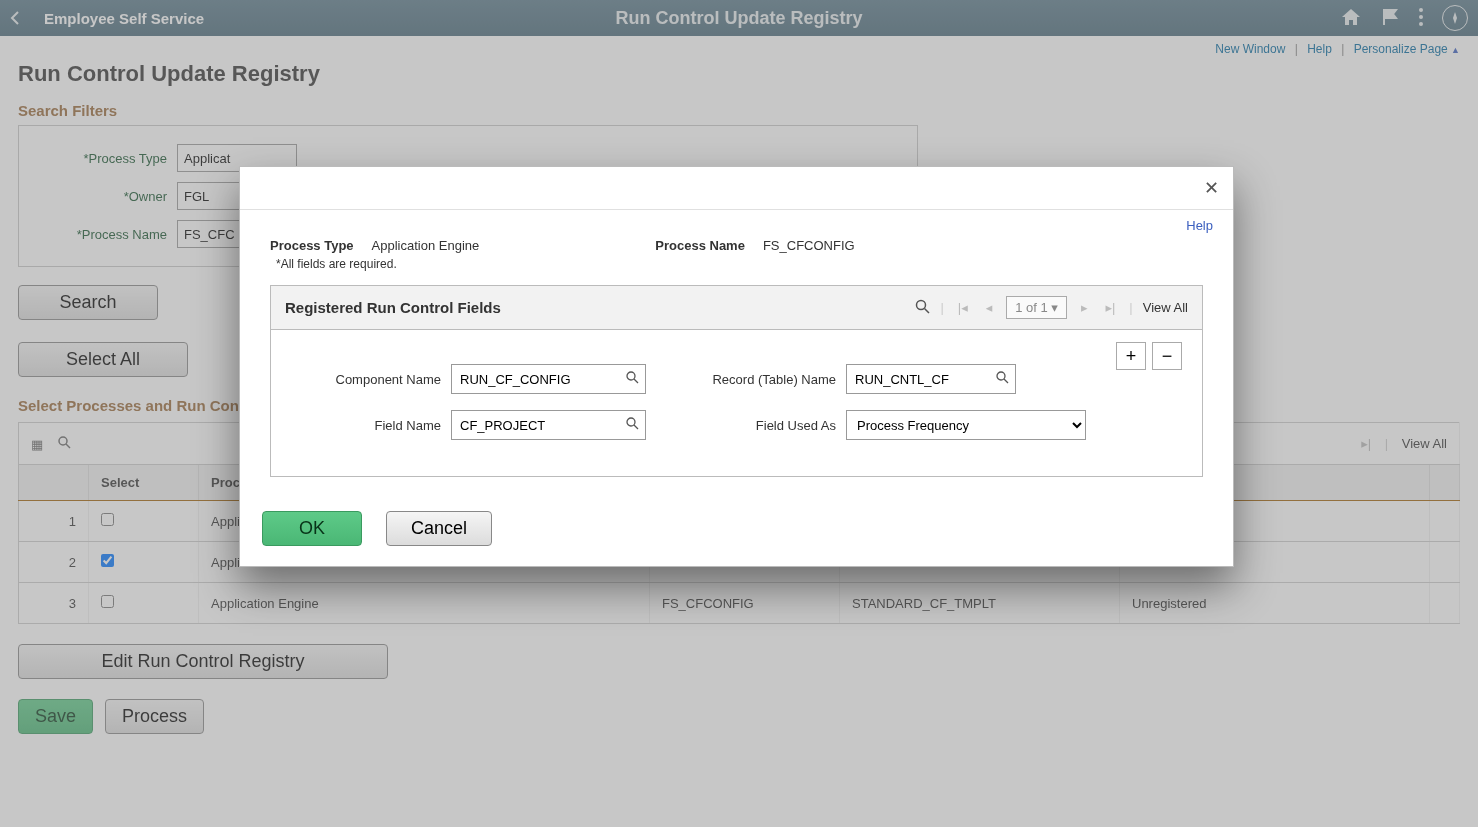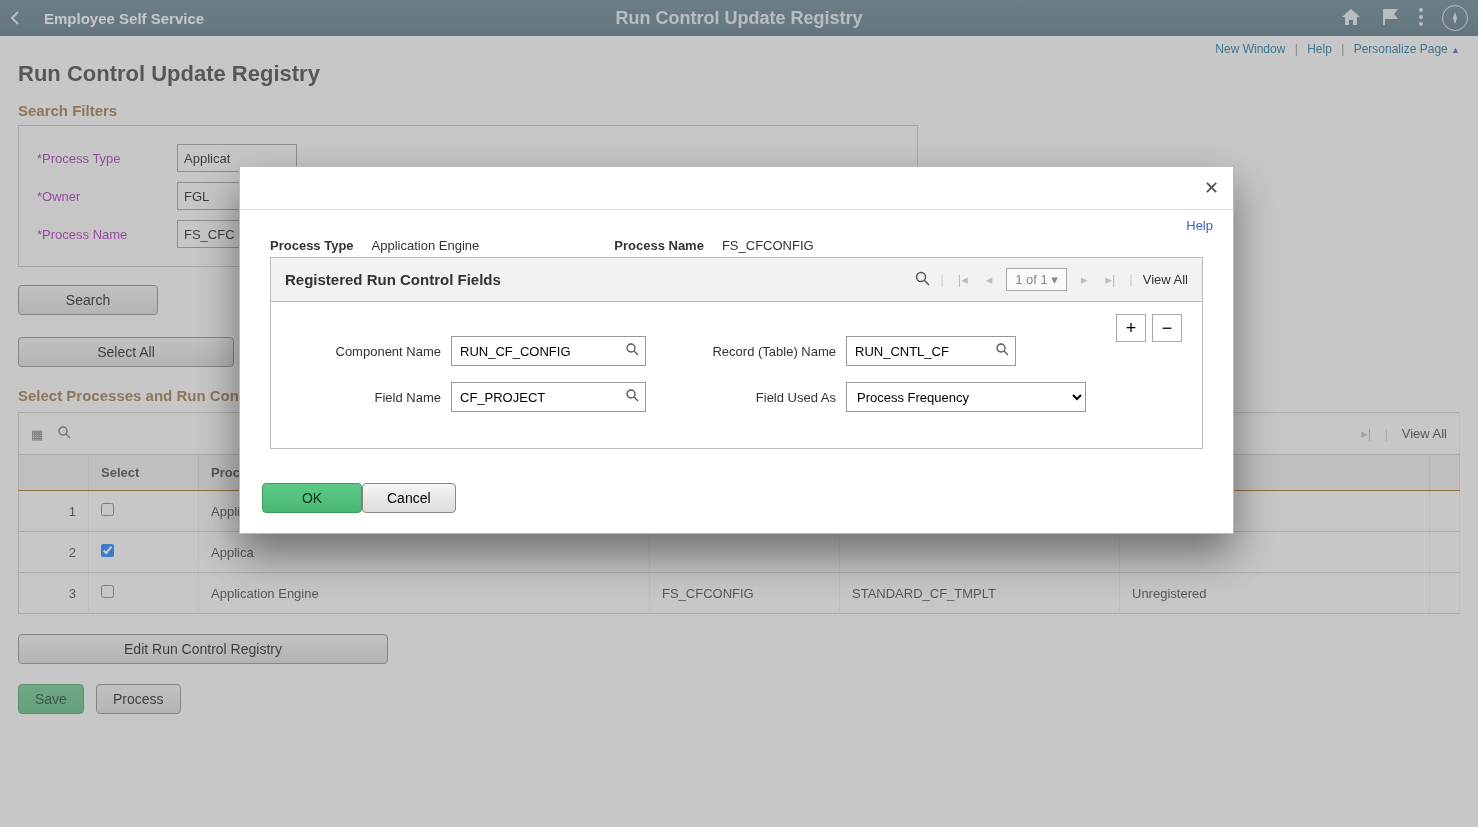--- a/index.html
+++ b/index.html
@@ -52,35 +52,35 @@
 .page-title { font-size: 22px; color: #333; margin-bottom: 15px; }
 
 .section-heading { font-size: 15px; font-weight: bold; color: #9a6a3a; margin-bottom: 6px; }
 
 .filters-box {
   border: 1px solid #c8c8c8;
   padding: 18px 18px;
   width: 900px;
 }
 .filter-row { display: flex; align-items: center; margin-bottom: 10px; }
-.filter-label { width: 140px; text-align: left; padding-right: 10px; color: #a21caf; }
+.filter-label { width: 140px; text-align: right; padding-right: 10px; color: #14532d; }
 .filter-input {
   height: 28px;
   border: 1px solid #999;
   padding: 0 6px;
   font-size: 13px;
   background: #fff;
 }
 
 .btn-std {
   background: linear-gradient(#f5f5f5, #dcdcdc);
   border: 1px solid #888;
   border-radius: 4px;
   padding: 6px 16px;
-  font-size: 14px;
+  font-size: 18px;
   cursor: pointer;
 }
 .btn-green {
   background: linear-gradient(#5eca88, #4ab775);
   border: 1px solid #3a9a5f;
   color: #083318;
 }
 
 .proc-table {
   border: 1px solid #ccc;
@@ -143,21 +143,21 @@
   font-size: 18px; cursor: pointer; line-height: 1;
 }
 .field-row { display: flex; align-items: center; margin-bottom: 16px; gap: 10px; }
 .fld-label { width: 150px; text-align: right; }
 .fld-input-wrap { display: flex; align-items: center; border: 1px solid #999; height: 30px; width: 195px; }
 .fld-input-wrap input { border: none; outline: none; padding: 0 8px; flex: 1; font-size: 13px; width:100%; }
 .fld-input-wrap .lookup { width: 26px; text-align: center; cursor: pointer; color: #555; }
 .fld-label2 { width: 160px; text-align: right; margin-left: 20px; }
 .fld-select { border: 1px solid #999; height: 30px; width: 240px; padding: 0 6px; font-size: 13px; background: #fff; }
 
-.modal-actions { display: flex; gap: 0; padding: 14px 22px 20px; }
+.modal-actions { display: flex; gap: 24px; padding: 14px 22px 20px; }
 .modal-actions .btn-std { padding: 6px 24px; }
 
 .bottom-bar { margin-top: 20px; display: flex; gap: 12px; }
 .triangle-up { font-size: 9px; color: #3b5fbf; }
 </style>
 </head>
 <body>
 
 <div class="topbar">
   <div class="topbar-back">
@@ -212,21 +212,21 @@
     <div class="filter-row" style="margin-bottom:0">
       <div class="filter-label">*Process Name</div>
       <input class="filter-input" style="width: 120px;" value="FS_CFC">
     </div>
   </div>
 
   <div style="margin-top:18px">
     <button class="btn-std" style="width:140px">Search</button>
   </div>
   <div style="margin-top:22px;display:flex;gap:10px">
-    <button class="btn-std" style="width:216px">Select All</button>
+    <button class="btn-std" style="width:170px">Select All</button>
   </div>
 
   <div class="section-heading" style="margin-top:20px">Select Processes and Run Con</div>
 
   <table class="proc-table">
    <tbody>
         <tr class="proc-toolbar">
      <td colspan="2" style="border-right:none">
        <span style="color:#666;margin-right:10px">▦</span>
        <span style="color:#666">
@@ -298,25 +298,26 @@
   </div>
   <div class="modal-help-row">
     <a href="#">Help</a>
   </div>
   <div class="modal-body">
     <div class="modal-info">
       <div class="modal-info-pair">
         <span class="modal-info-label" style="font-weight:bold">Process Type</span>
         <span>Application Engine</span>
       </div>
-      <div class="modal-info-pair" style="margin-left:75px">
+      <div class="modal-info-pair" style="margin-left:116px">
         <span class="modal-info-label" style="font-weight:bold">Process Name</span>
         <span>FS_CFCONFIG</span>
       </div>
     </div>
+    <div class="modal-required">*All fields are required.</div>
 
     <div class="grid-box">
       <div class="grid-header">
         <span>Registered Run Control Fields</span>
         <div class="spacer"></div>
         <div class="grid-nav">
           <span>
             <svg width="15" height="15" viewBox="0 0 15 15">
                 <circle cx="6" cy="6" r="4.5" stroke="#555" stroke-width="1.5" fill="none"></circle>
                 <line x1="9.5" y1="9.5" x2="14" y2="14" stroke="#555" stroke-width="1.5"></line>

